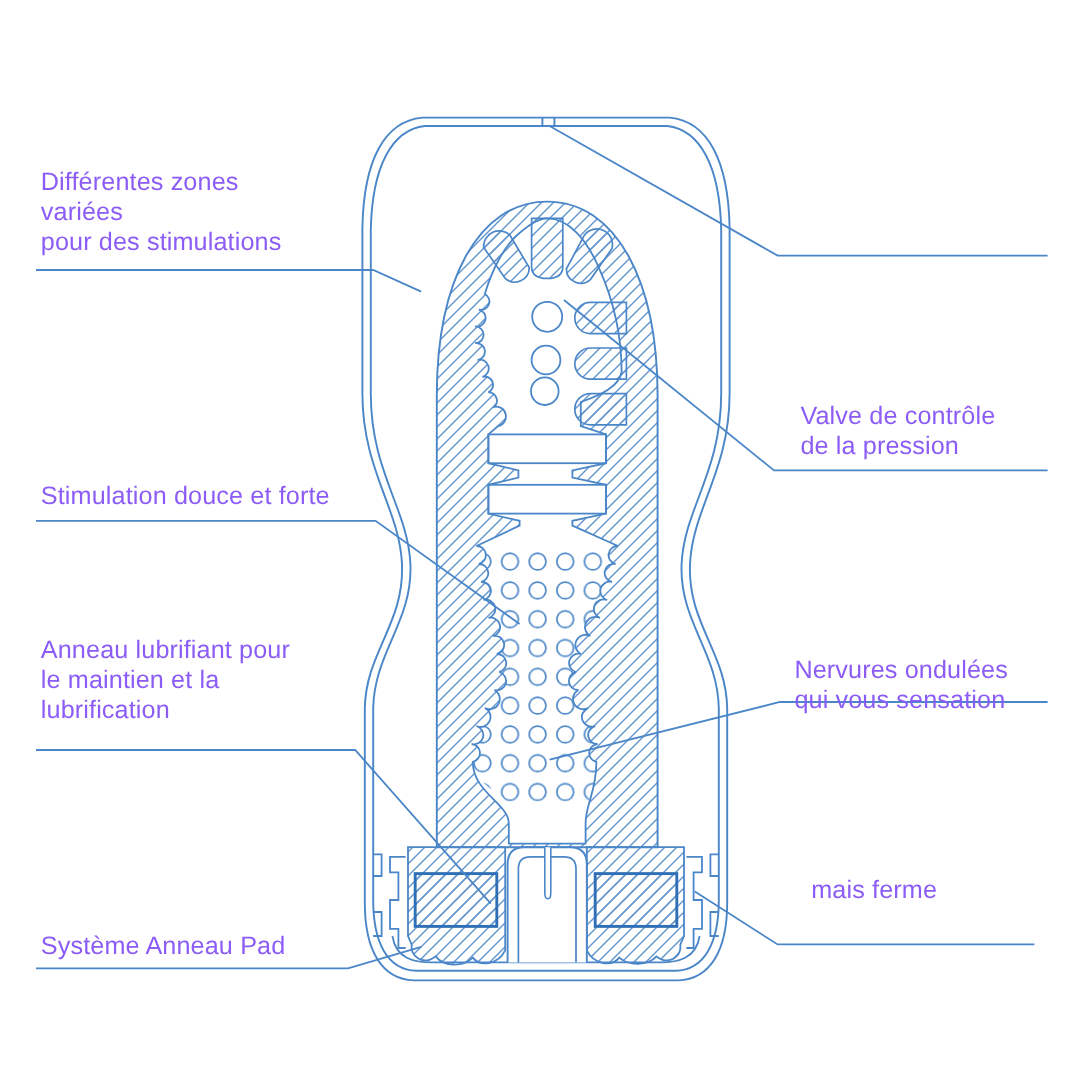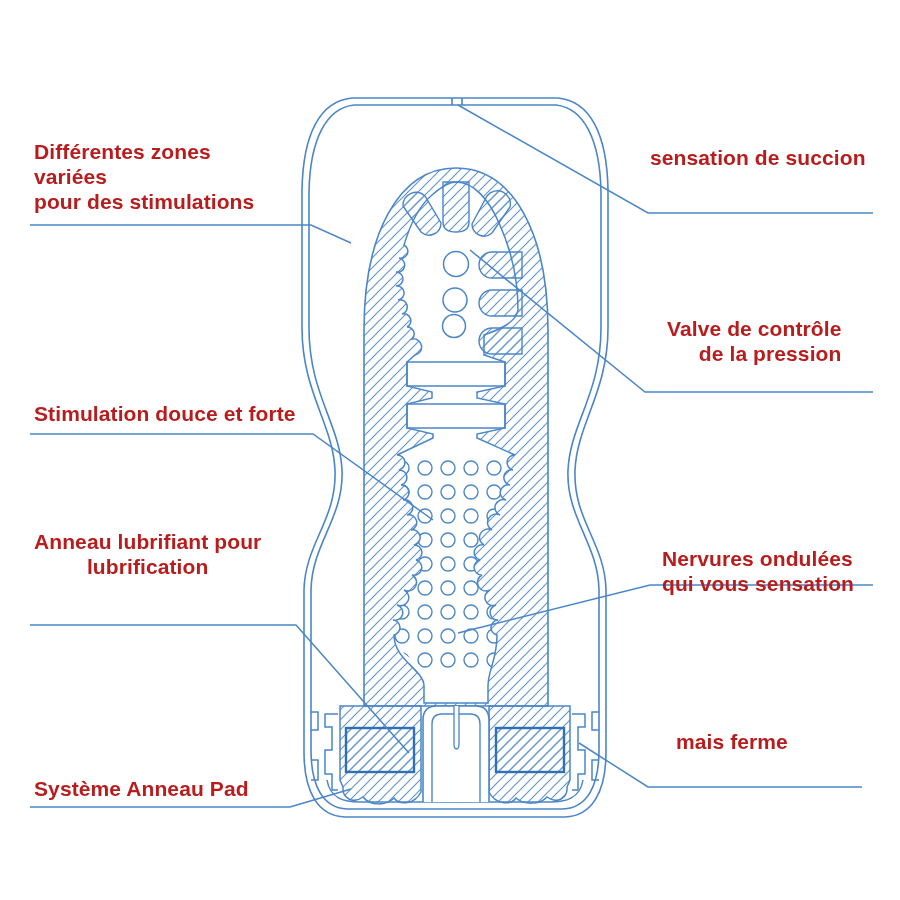--- a/index.html
+++ b/index.html
@@ -2,29 +2,29 @@
 <html><head>
 <meta charset="utf-8">
 <style>
   html,body{margin:0;padding:0;}
   body{
     width:900px;height:900px;position:relative;background:#ffffff;
     font-family:"Liberation Sans","DejaVu Sans",sans-serif;overflow:hidden;
   }
   #diagram-svg{position:absolute;left:0;top:0;width:900px;height:900px;}
   .callout{
-    position:absolute;color:#b91c1c;font-weight:bold;font-size:21px;
+    position:absolute;color:#8b5cf6;font-weight:normal;font-size:21px;
     line-height:25px;white-space:nowrap;letter-spacing:.1px;
   }
   .callout .ln{display:block;}
   .c-zones{left:34px;top:139px;}
   .c-air{left:650px;top:145px;}
-  .c-valve{left:667px;top:316px;text-align:right;}
+  .c-valve{left:667px;top:334px;}
   .c-stim{left:34px;top:401px;}
-  .c-anneau{left:34px;top:529px;text-align:center;}
+  .c-anneau{left:34px;top:529px;}
   .c-nervures{left:662px;top:546px;}
   .c-entree{left:676px;top:729px;}
   .c-smooth{left:34px;top:776px;}
 </style>
 </head>
 <body>
 
 <svg id="diagram-svg" viewBox="0 0 900 900">
   <defs>
     <pattern id="hatch" width="10" height="10" patternUnits="userSpaceOnUse">
@@ -141,34 +141,34 @@
   </g>
 </svg>
 
 <div class="callout c-zones">
   <span class="ln">Différentes zones</span>
   <span class="ln">variées</span>
   <span class="ln">pour des stimulations</span>
 </div>
 
 <div class="callout c-air">
-  <span class="ln">sensation de succion</span>
 </div>
 
 <div class="callout c-valve">
   <span class="ln">Valve de contrôle</span>
   <span class="ln">de la pression</span>
 </div>
 
 <div class="callout c-stim">
   <span class="ln">Stimulation douce et forte</span>
 </div>
 
 <div class="callout c-anneau">
   <span class="ln">Anneau lubrifiant pour</span>
+  <span class="ln">le maintien et la</span>
   <span class="ln">lubrification</span>
 </div>
 
 <div class="callout c-nervures">
   <span class="ln">Nervures ondulées</span>
   <span class="ln">qui vous sensation</span>
 </div>
 
 <div class="callout c-entree">
   <span class="ln">mais ferme</span>

